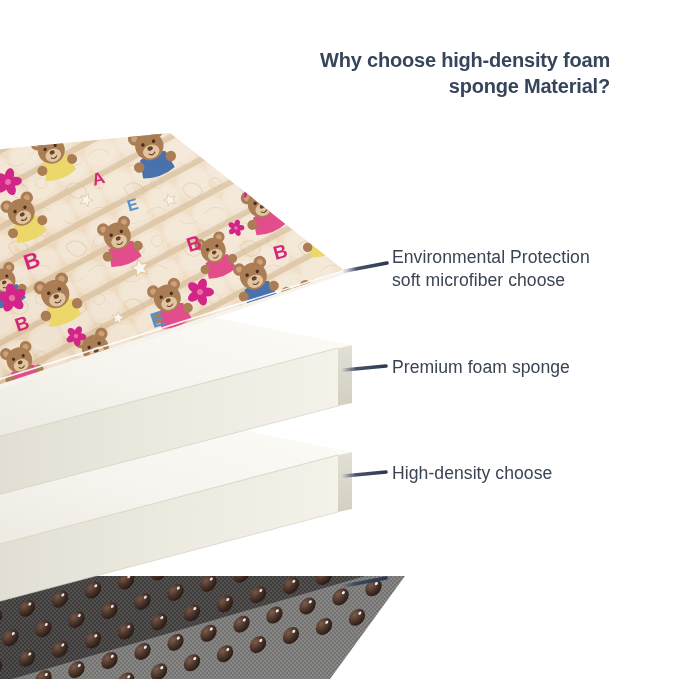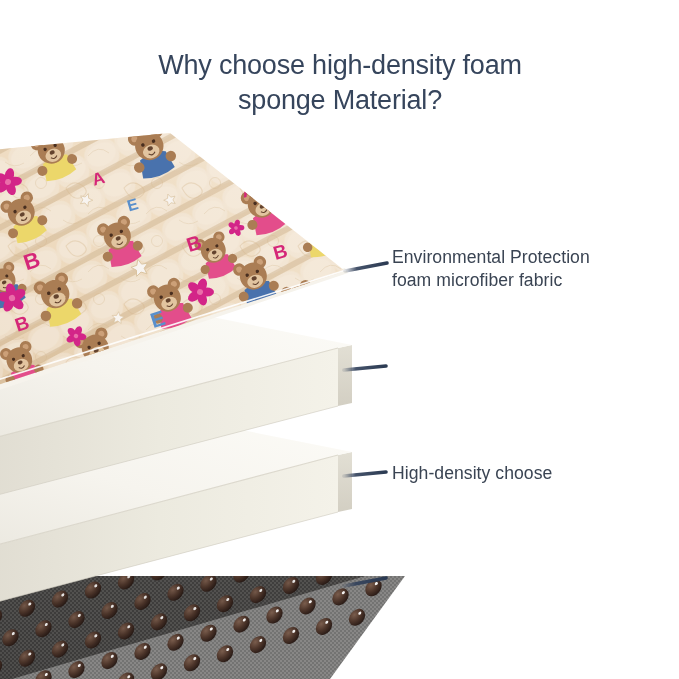--- a/index.html
+++ b/index.html
@@ -9,23 +9,23 @@
     font-family:"Liberation Sans", sans-serif;
     overflow:hidden;
     position:relative;
   }
   #stage{position:absolute;left:0;top:0;width:679px;height:679px;}
 
   .title{
     position:absolute;
     left:70px; top:48px;
     width:540px;
-    text-align:center;
-    font-size:27px;
-    font-weight:normal;
+    text-align:right;
+    font-size:20px;
+    font-weight:bold;
     line-height:1.28;
     letter-spacing:-0.2px;
     color:#36455c;
     white-space:pre-line;
   }
 
   .label{
     position:absolute;
     font-size:17.6px;
     line-height:1.32;
@@ -730,15 +730,16 @@
       <path d="M344,370 L386,366" stroke="url(#leadGrad)" stroke-width="3.6" stroke-linecap="round" fill="none"></path>
       <path d="M344,476 L386,472" stroke="url(#leadGrad)" stroke-width="3.6" stroke-linecap="round" fill="none"></path>
       <path d="M344,586 L386,578" stroke="url(#leadGrad)" stroke-width="3.6" stroke-linecap="round" fill="none"></path>
     </g>
   </svg>
 
   <div class="title">Why choose high-density foam
 sponge Material?</div>
 
   <div class="label" id="label-1">Environmental Protection
-foam microfiber fabric</div>
+soft microfiber choose</div>
+  <div class="label" id="label-2">Premium foam sponge</div>
   <div class="label" id="label-3">High-density choose</div>
 </div>
 
 </body></html>

